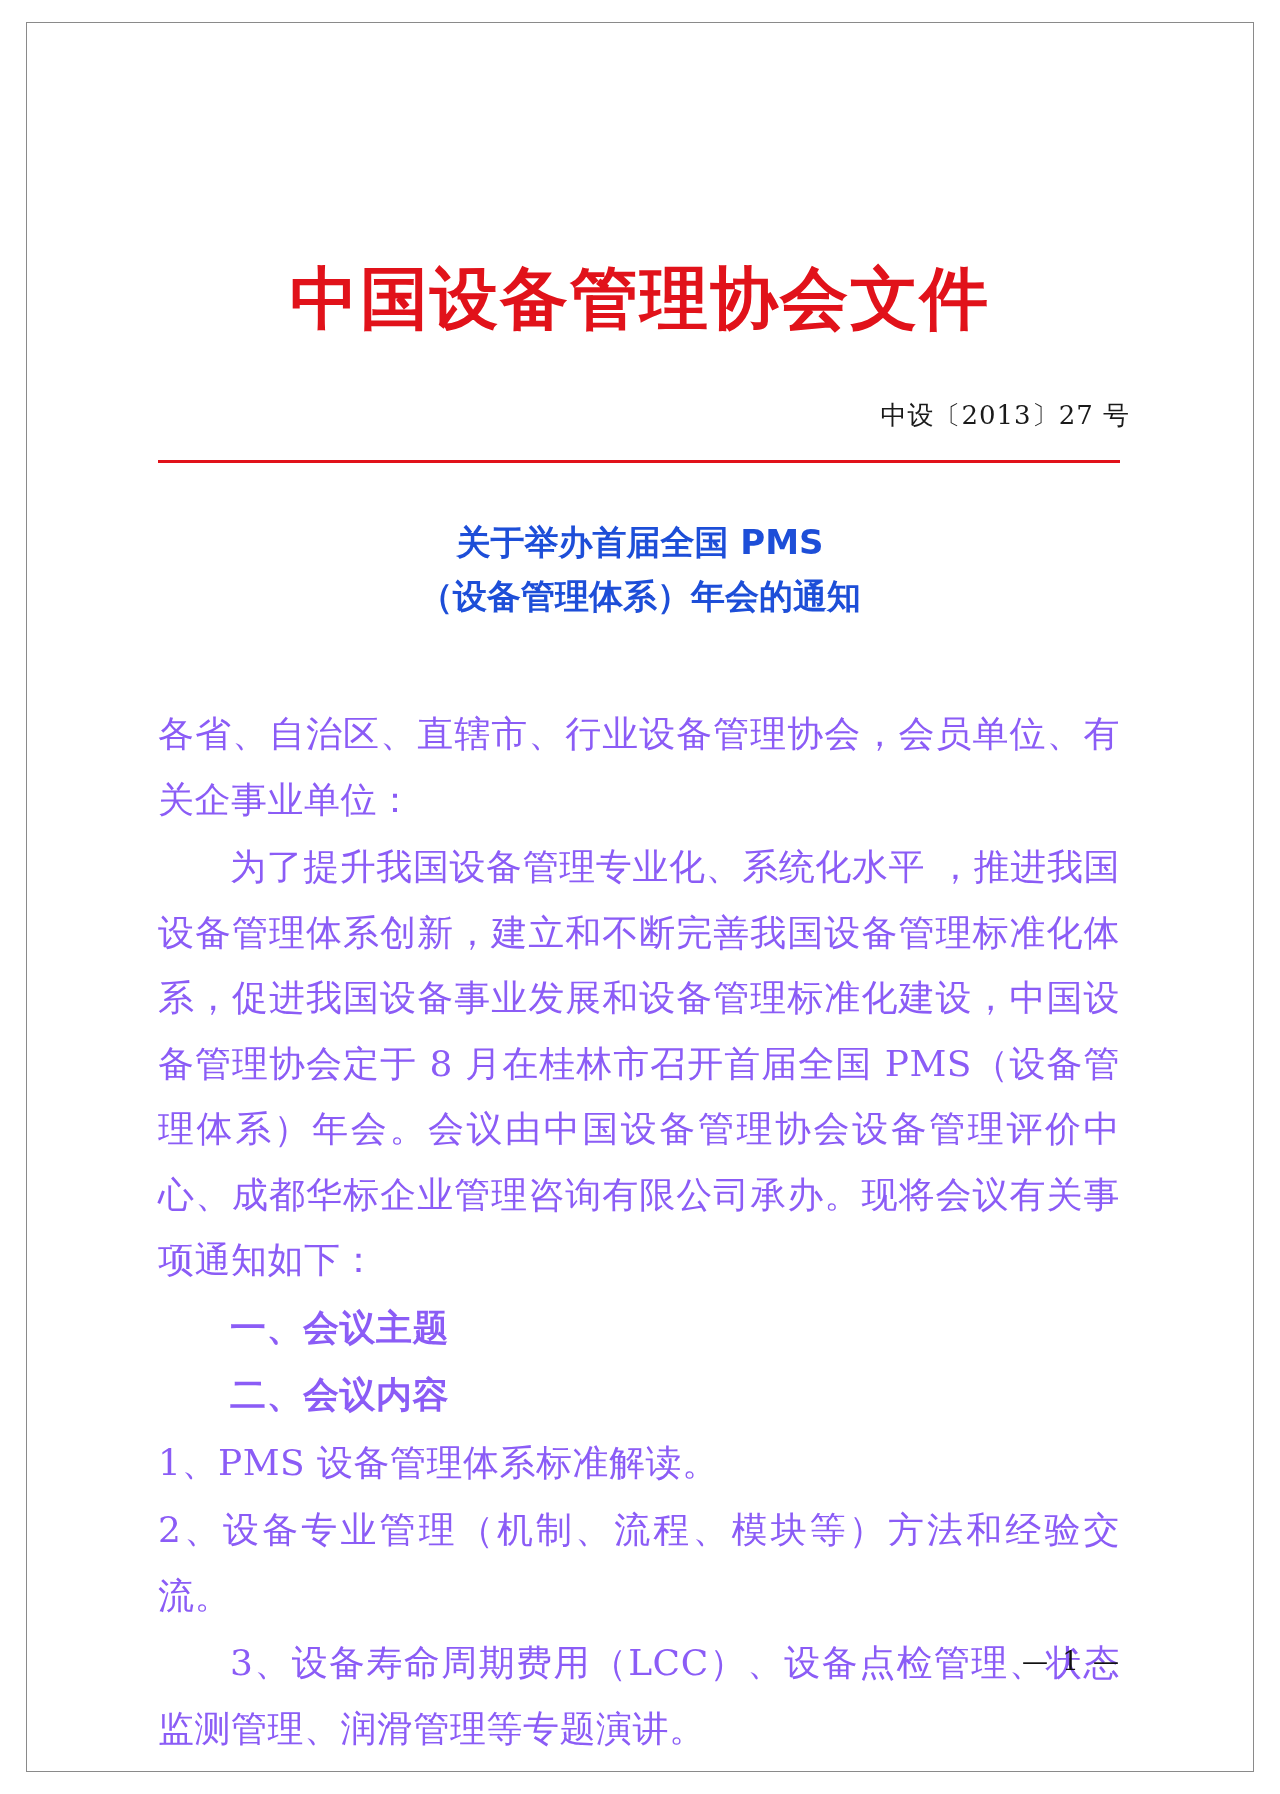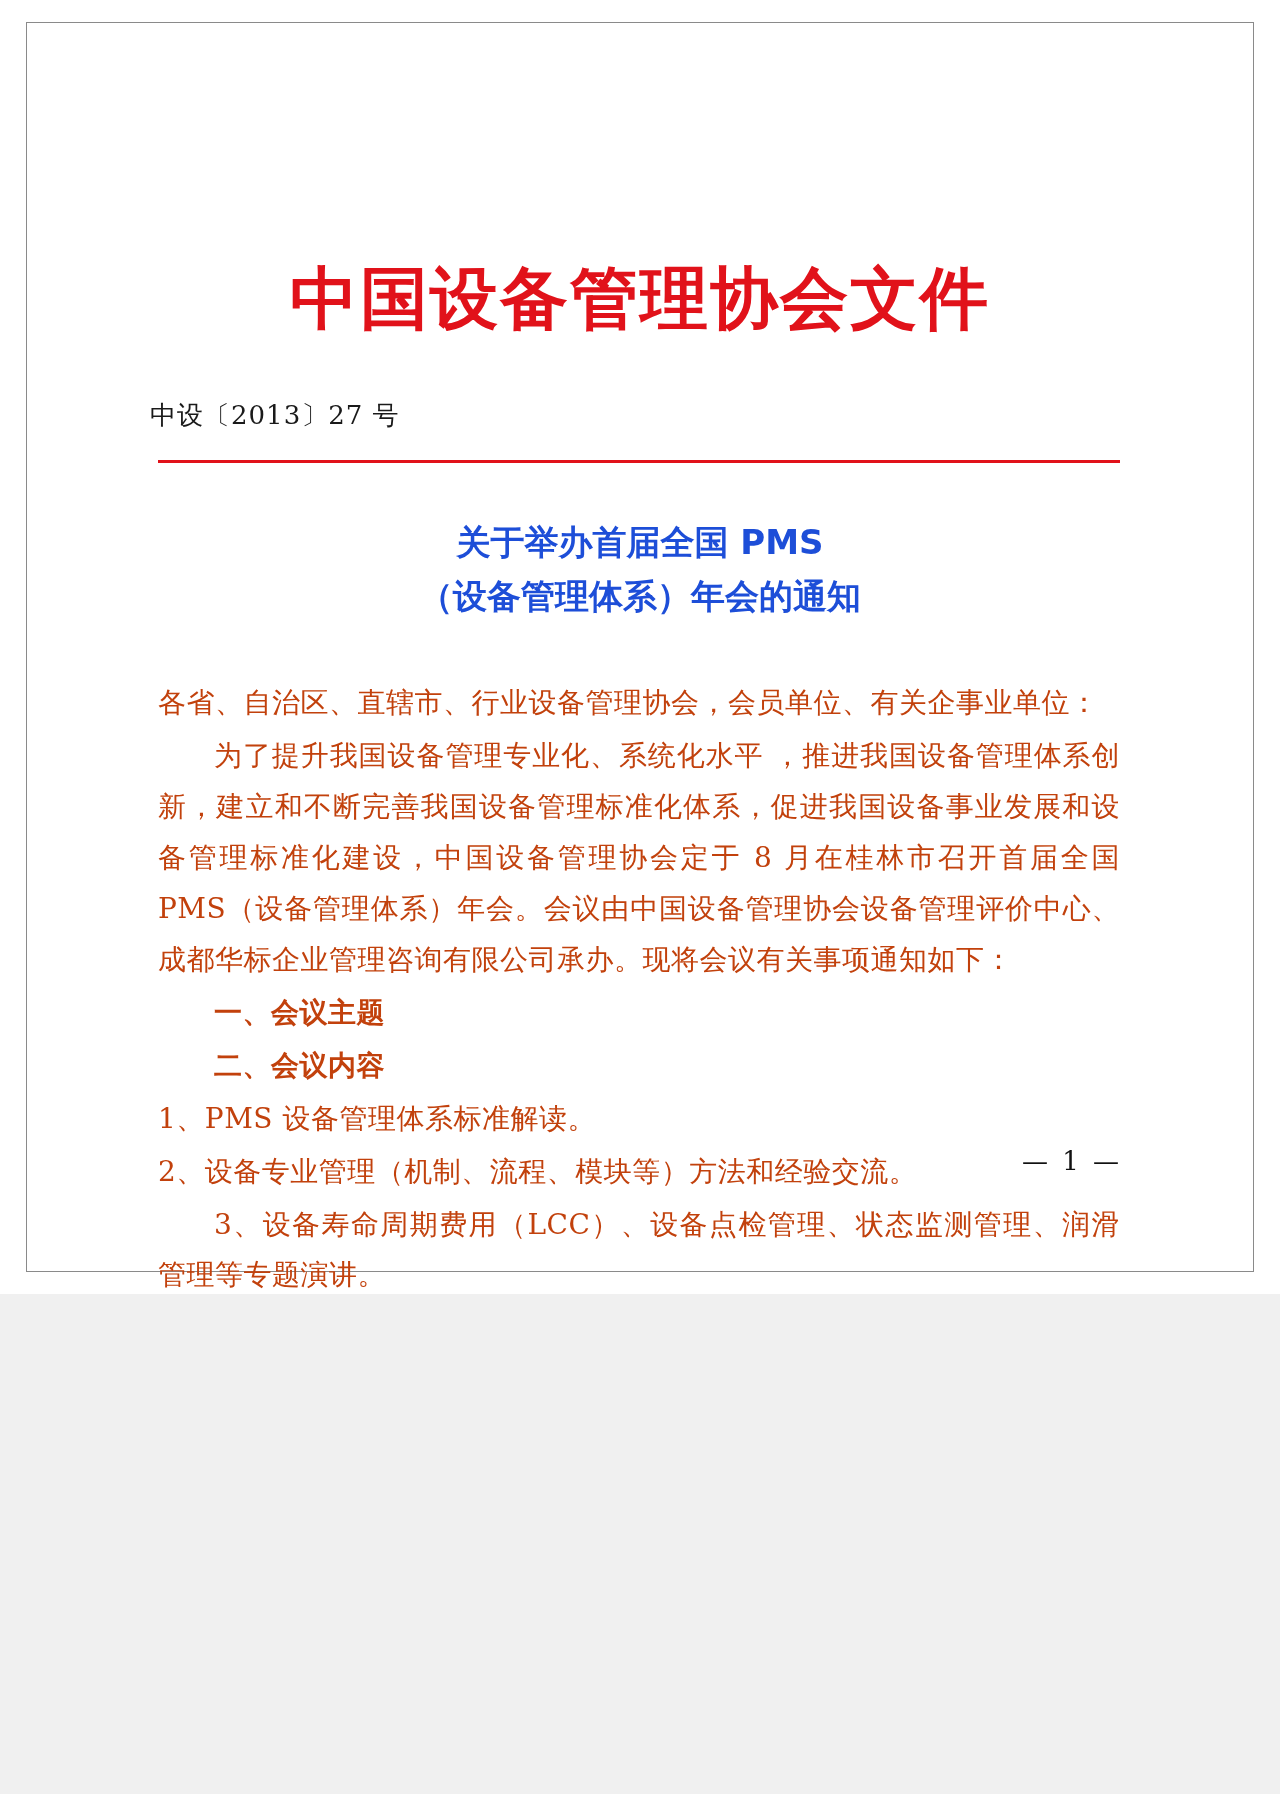--- a/index.html
+++ b/index.html
@@ -3,21 +3,21 @@
 <meta charset="utf-8">
 <style>
   html, body {
     margin: 0;
     padding: 0;
     background: #f0f0f0;
   }
   .page {
     position: relative;
     width: 1280px;
-    height: 1294px;
+    height: 1794px;
     margin: 0 auto;
     background: #ffffff;
     box-sizing: border-box;
     font-family: "DejaVu Serif", "Liberation Serif", serif;
     overflow: hidden;
   }
   
   .scan-border {
     position: absolute;
     left: 26px;
@@ -46,21 +46,21 @@
     font-size: 68px;
     letter-spacing: 2px;
     line-height: 1;
     white-space: nowrap;
   }
   .doc-number {
     position: absolute;
     top: 398px;
     left: 0;
     width: 980px;
-    text-align: left;
+    text-align: right;
     font-size: 26px;
     color: #1a1a1a;
     letter-spacing: 1px;
   }
   .red-rule {
     position: absolute;
     top: 460px;
     left: 8px;
     width: 962px;
     height: 3px;
@@ -75,26 +75,26 @@
     font-family: "DejaVu Sans", "Liberation Sans", sans-serif;
     font-weight: bold;
     font-size: 34px;
     color: #1d4ed8;
     line-height: 1.6;
   }
   .subject .line2 { display: block; }
 
   .body-text {
     position: absolute;
-    top: 678px;
+    top: 701px;
     left: 8px;
     width: 962px;
-    font-size: 28px;
+    font-size: 36px;
     line-height: 1.82;
-    color: #c2410c;
+    color: #8b5cf6;
     text-align: justify;
     letter-spacing: 0.5px;
   }
   .body-text p {
     margin: 0 0 2px 0;
   }
   .indent { text-indent: 2em; }
   .heading {
     font-family: "DejaVu Sans", "Liberation Sans", sans-serif;
     font-weight: bold;

